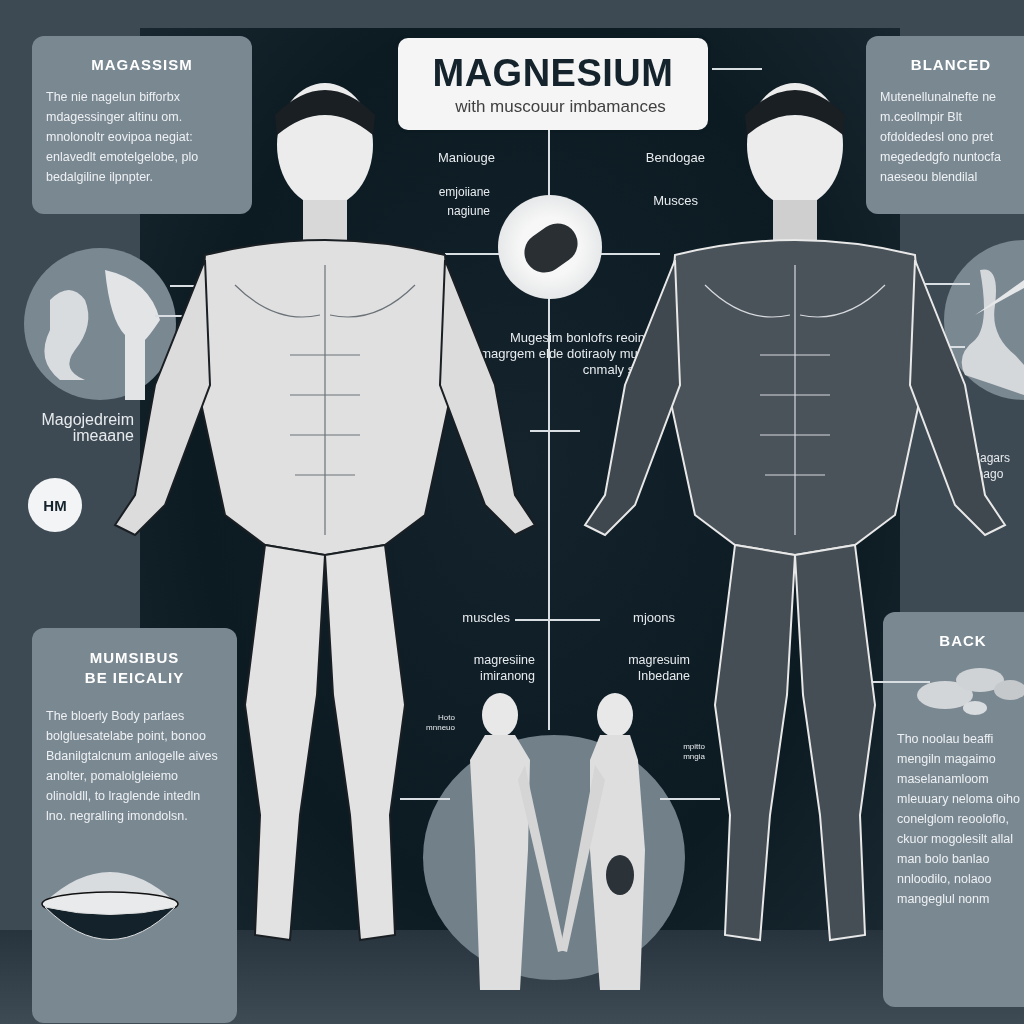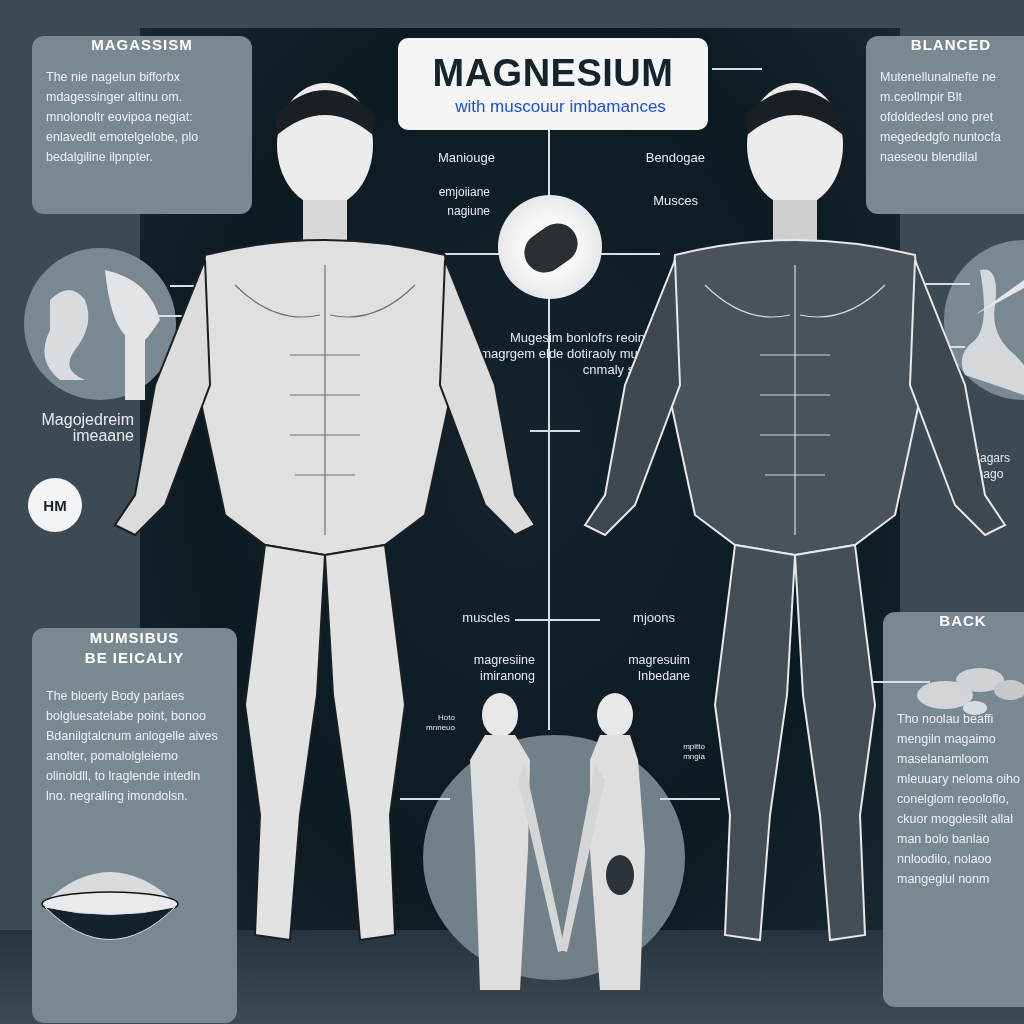--- a/index.html
+++ b/index.html
@@ -13,21 +13,21 @@
   .dark-stage {
     position: absolute; left: 140px; top: 28px; width: 760px; height: 960px;
     background: radial-gradient(ellipse at 50% 45%, #14232c 0%, #0c1a22 60%, #1c2a33 100%);
   }
   .bottom-fade {
     position: absolute; left: 0; top: 930px; width: 1024px; height: 94px;
     background: linear-gradient(#27343d, #3f4b54);
   }
   .panel {
     position: absolute; background: #7a8892; border-radius: 12px;
-    color: #f0f3f5; padding: 0 14px;
+    color: #f0f3f5; padding: 20px 14px;
   }
   .panel h3 {
     text-align: center; font-weight: 700; font-size: 15px; letter-spacing: 1px;
     color: #ffffff; margin-bottom: 14px;
   }
   .panel p {
     font-size: 12.5px; line-height: 20px; color: #eef1f3;
   }
   #panel-tl { left: 32px; top: 36px; width: 220px; height: 178px; }
   #panel-tr { left: 866px; top: 36px; width: 170px; height: 178px; }
@@ -35,21 +35,21 @@
   #panel-br { left: 883px; top: 612px; width: 160px; height: 395px; }
   #panel-bl h3 { font-size: 15px; line-height: 20px; margin-bottom: 18px; }
   #panel-br h3 { margin-bottom: 80px; }
 
   .title-box {
     position: absolute; left: 398px; top: 38px; width: 310px; height: 92px;
     background: #f4f5f4; border-radius: 10px; text-align: center;
     box-shadow: 0 0 0 3px #0c1a22;
   }
   .title-box .t1 { font-size: 38px; font-weight: 700; color: #14232c; margin-top: 14px; letter-spacing: 0.5px; }
-  .title-box .t2 { font-size: 17px; color: #1d4ed8; margin-top: 2px; padding-left: 15px; }
+  .title-box .t2 { font-size: 17px; color: #404040; margin-top: 2px; padding-left: 15px; }
 
   .label { position: absolute; color: #e7ebee; font-size: 13px; line-height: 16px; text-align: right; }
   .label.small { font-size: 12px; line-height: 13px; }
 
   .line { position: absolute; background: #d9dee2; }
   .circle {
     position: absolute; border-radius: 50%;
   }
   .figure { position: absolute; }
   .hm-badge {

